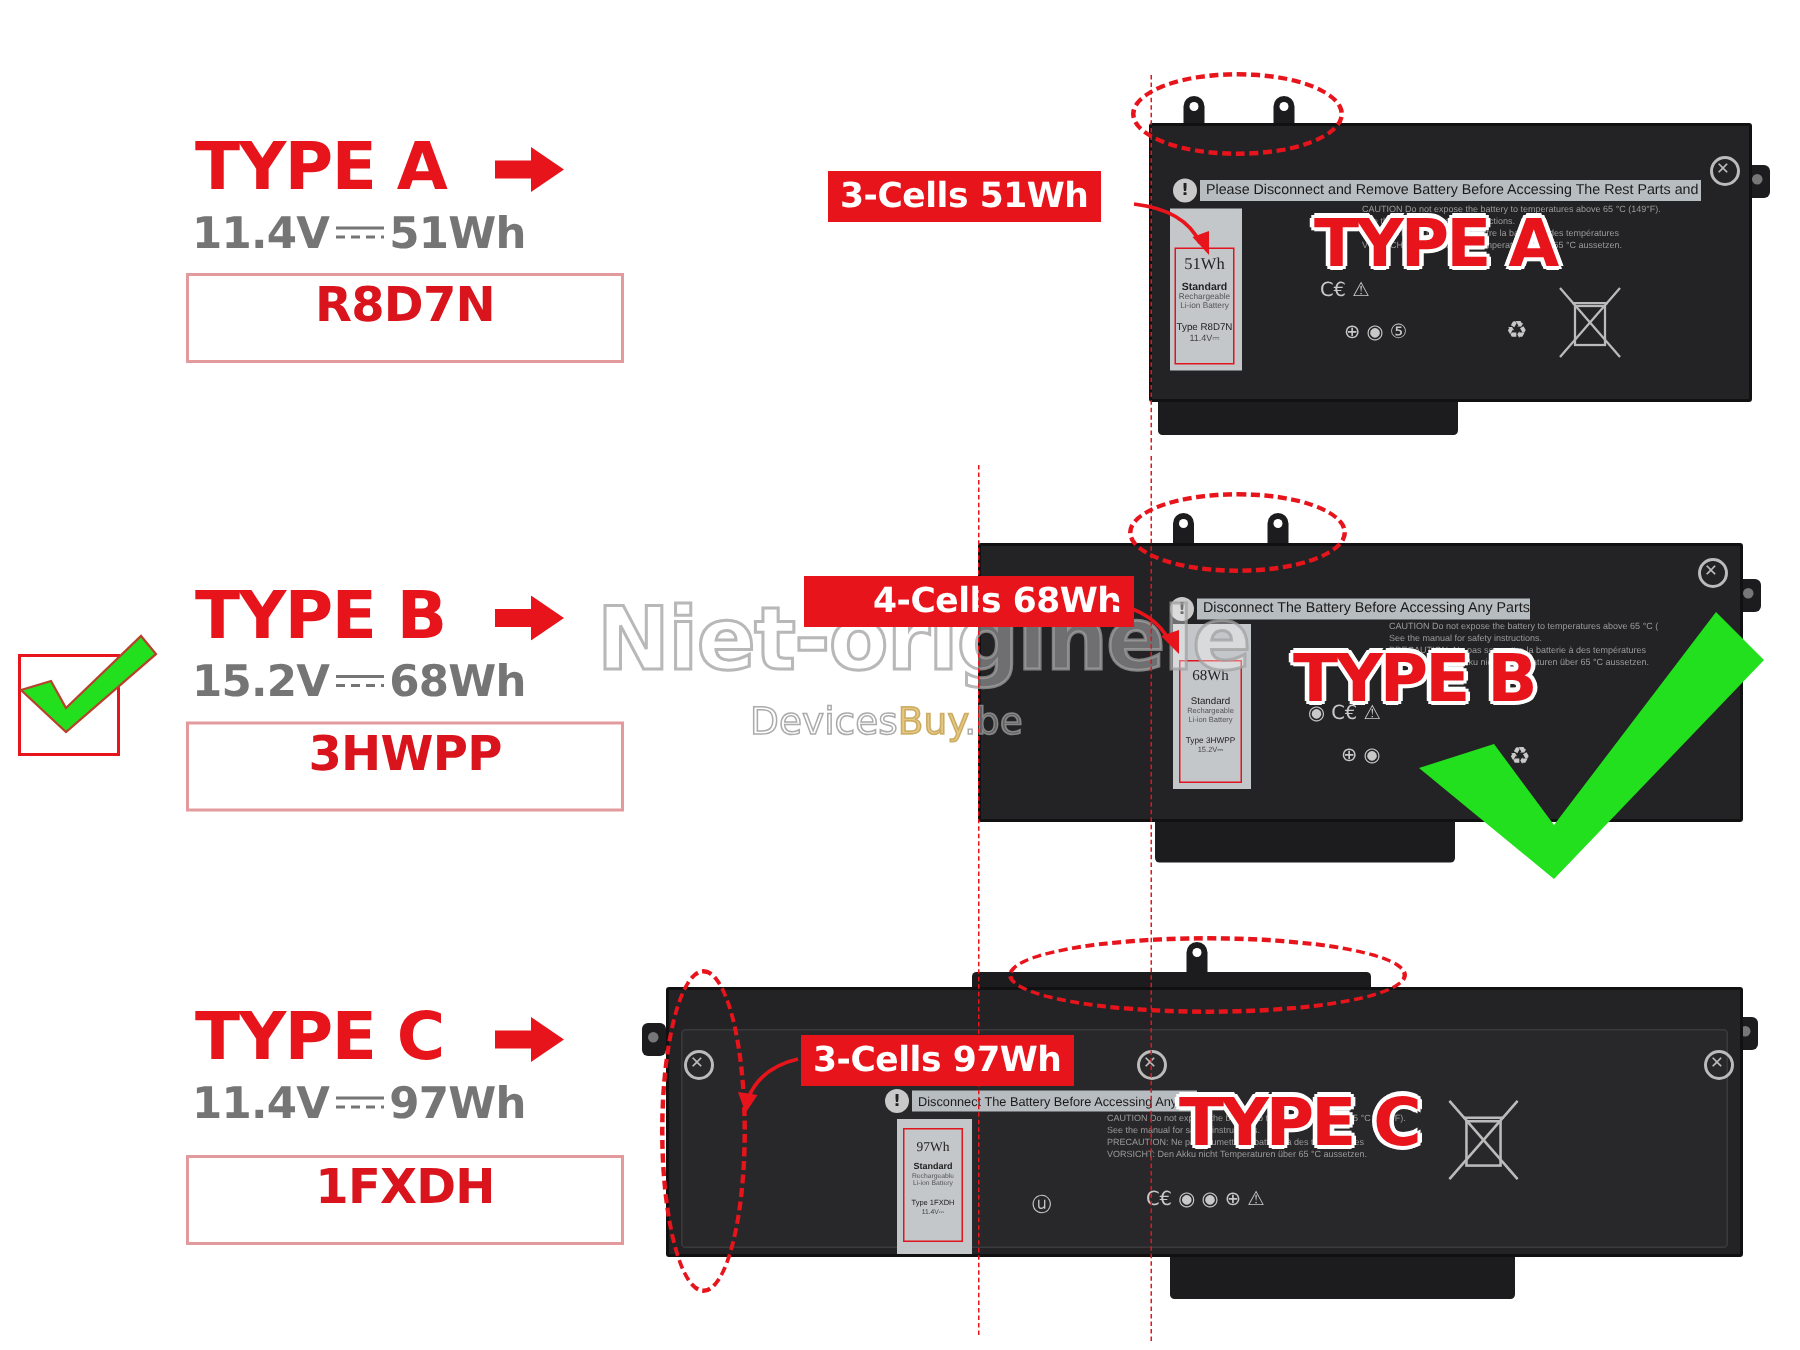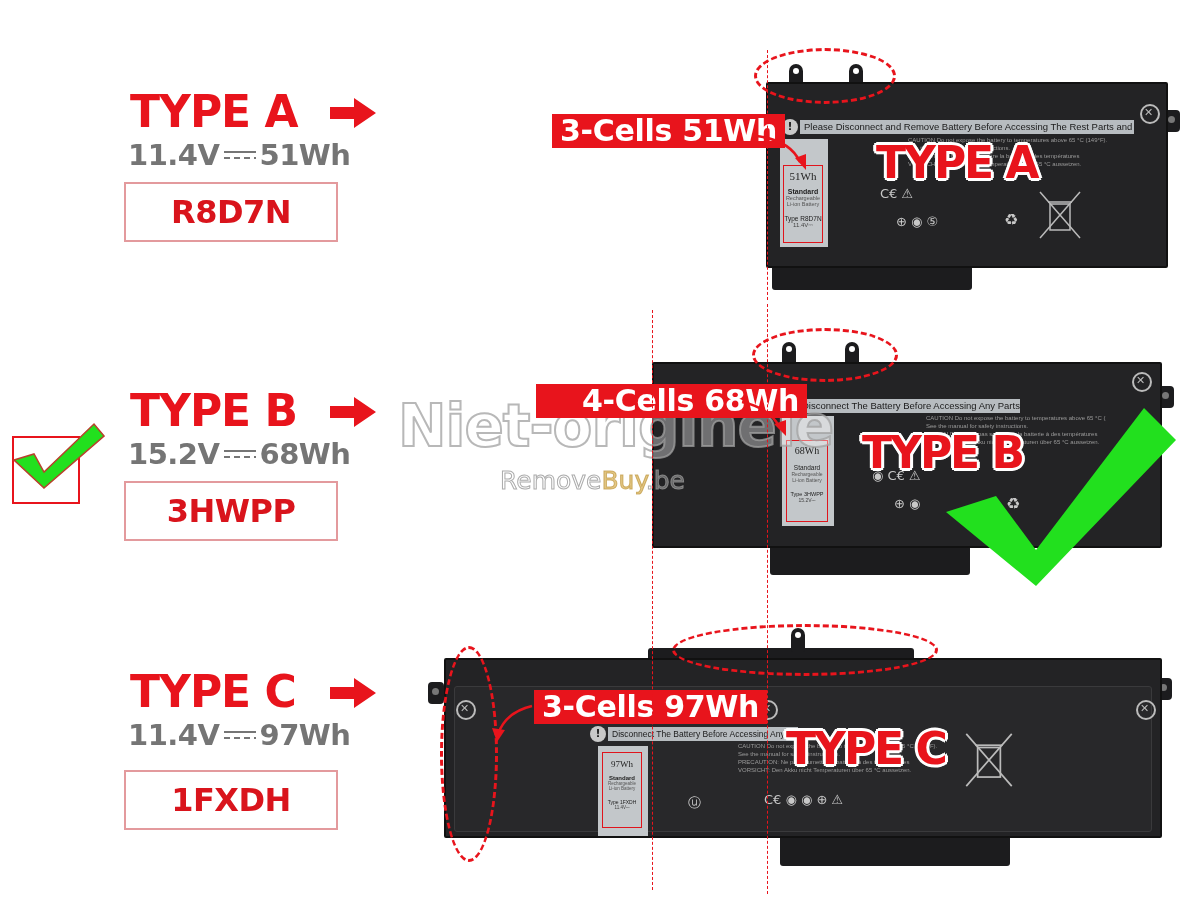--- a/index.html
+++ b/index.html
@@ -10,22 +10,22 @@
   .type-block { position: absolute; left: 124px; width: 250px; }
   .type-title { position: absolute; left: 6px; top: 0; font-weight: 800; font-size: 44px; letter-spacing: -1px;
                 color: #e8141c; font-family: "DejaVu Sans", sans-serif; line-height: 48px; white-space: nowrap; }
   .type-arrow { position: absolute; left: 206px; top: 10px; width: 46px; height: 30px; }
   .type-spec { position: absolute; left: 4px; top: 50px; font-weight: 800; font-size: 29px; color: #757575;
                letter-spacing: -0.5px; white-space: nowrap; line-height: 34px; display: flex; align-items: center; }
   .dc-symbol { display: inline-block; width: 32px; height: 14px; margin: 0 4px; position: relative; }
   .dc-symbol::before { content: ""; position: absolute; left: 0; right: 0; top: 3px; height: 2px; background: #757575; }
   .dc-symbol::after { content: ""; position: absolute; left: 0; right: 0; top: 9px; height: 2px;
                       background: repeating-linear-gradient(90deg, #757575 0 6px, transparent 6px 10px); }
-  .model-box { position: absolute; left: 0; top: 94px; width: 214px; height: 60px; border: 2px solid #e39a9d;
-               display: flex; align-items: center; justify-content: center; }
+  .model-box { position: absolute; left: 0; top: 94px; width: 292px; height: 60px; border: 2px solid #e39a9d;
+               display: flex; justify-content: center; }
   .model-text { font-weight: 800; font-size: 32px; color: #d9141c; letter-spacing: -0.5px; }
 
   
   .check-box { position: absolute; left: 12px; top: 436px; width: 68px; height: 68px; border: 2px solid #e8141c; }
   .check-svg { position: absolute; left: 10px; top: 420px; width: 95px; height: 75px; }
 
   
   .battery { position: absolute; background: #232325; border: 2px solid #111; border-radius: 2px; }
   .battery .inner-panel { position: absolute; border: 1px solid #3a3a3c; background: #28282a; border-radius: 3px; }
   .tab { position: absolute; background: #1c1c1e; border-radius: 3px; }
@@ -52,21 +52,21 @@
   .spec-type { font-size: 7.5px; margin-top: 12px; font-family: "Liberation Sans", sans-serif; }
   .spec-volt { font-size: 7px; color: #444; font-family: "Liberation Sans", sans-serif; }
 
   .cert { position: absolute; color: #c8c8c8; font-size: 13px; font-family: "DejaVu Sans", sans-serif; }
   .bin-icon { position: absolute; }
 
   .overlay-type { position: absolute; font-weight: 800; font-size: 44px; color: #e8141c; letter-spacing: -2px;
                   -webkit-text-stroke: 0px; text-shadow: 3px 0 0 #fff, -3px 0 0 #fff, 0 3px 0 #fff, 0 -3px 0 #fff,
                   2px 2px 0 #fff, -2px -2px 0 #fff, 2px -2px 0 #fff, -2px 2px 0 #fff; white-space: nowrap; line-height: 50px; }
 
-  .cells-badge { position: absolute; background: #e8141c; color: #fff; font-weight: 800; font-size: 30px;
+  .cells-badge { position: absolute; background: #e8141c; color: #fff; font-weight: 800; font-size: 23px;
                  padding: 0 8px; height: 34px; line-height: 34px; white-space: nowrap; letter-spacing: -0.3px; }
 
   .dash-ellipse { position: absolute; border: 3px dashed #e8141c; border-radius: 50%; }
   .vline { position: absolute; width: 0; border-left: 1.5px dashed #e8141c; }
 
   .watermark-main { position: absolute; left: 398px; top: 392px; font-size: 58px; font-weight: 800; color: rgba(255,255,255,0.35);
                     -webkit-text-stroke: 2px rgba(160,160,160,0.75); white-space: nowrap; letter-spacing: -1px; }
   .watermark-sub { position: absolute; left: 500px; top: 466px; font-size: 25px; white-space: nowrap;
                    -webkit-text-stroke: 1px rgba(150,150,150,0.8); color: rgba(255,255,255,0.3); }
   .watermark-sub .buy { color: rgba(214,170,70,0.65); margin-top: 12px; -webkit-text-stroke: 1px rgba(190,150,60,0.7); }
@@ -230,21 +230,21 @@
       <rect x="12" y="14" width="20" height="26" fill="none" stroke="#bbb" stroke-width="1.5"></rect>
       <line x1="10" y1="12" x2="34" y2="12" stroke="#bbb" stroke-width="1.5"></line>
       <line x1="2" y1="2" x2="42" y2="48" stroke="#bbb" stroke-width="1.5"></line>
       <line x1="42" y1="2" x2="2" y2="48" stroke="#bbb" stroke-width="1.5"></line>
     </svg>
   </div>
 </div>
 
 <div class="watermark-main">Niet-originele</div>
 <div class="watermark-sub">
-  <span>Remove</span><span class="buy">Buy</span><span>.be</span>
+  <span>Devices</span><span class="buy">Buy</span><span>.be</span>
 </div>
 
 <div class="overlay-type" style="left:876px; top:138px;">TYPE A</div>
 <div class="overlay-type" style="left:862px; top:428px;">TYPE B</div>
 <div class="overlay-type" style="left:786px; top:724px;">TYPE C</div>
 
 <div class="cells-badge" style="left:552px; top:114px;">3-Cells 51Wh</div>
 <div class="cells-badge" style="left:536px; top:384px;padding-left:46px;">4-Cells 68Wh</div>
 <div class="cells-badge" style="left:534px; top:690px;">3-Cells 97Wh</div>
 

